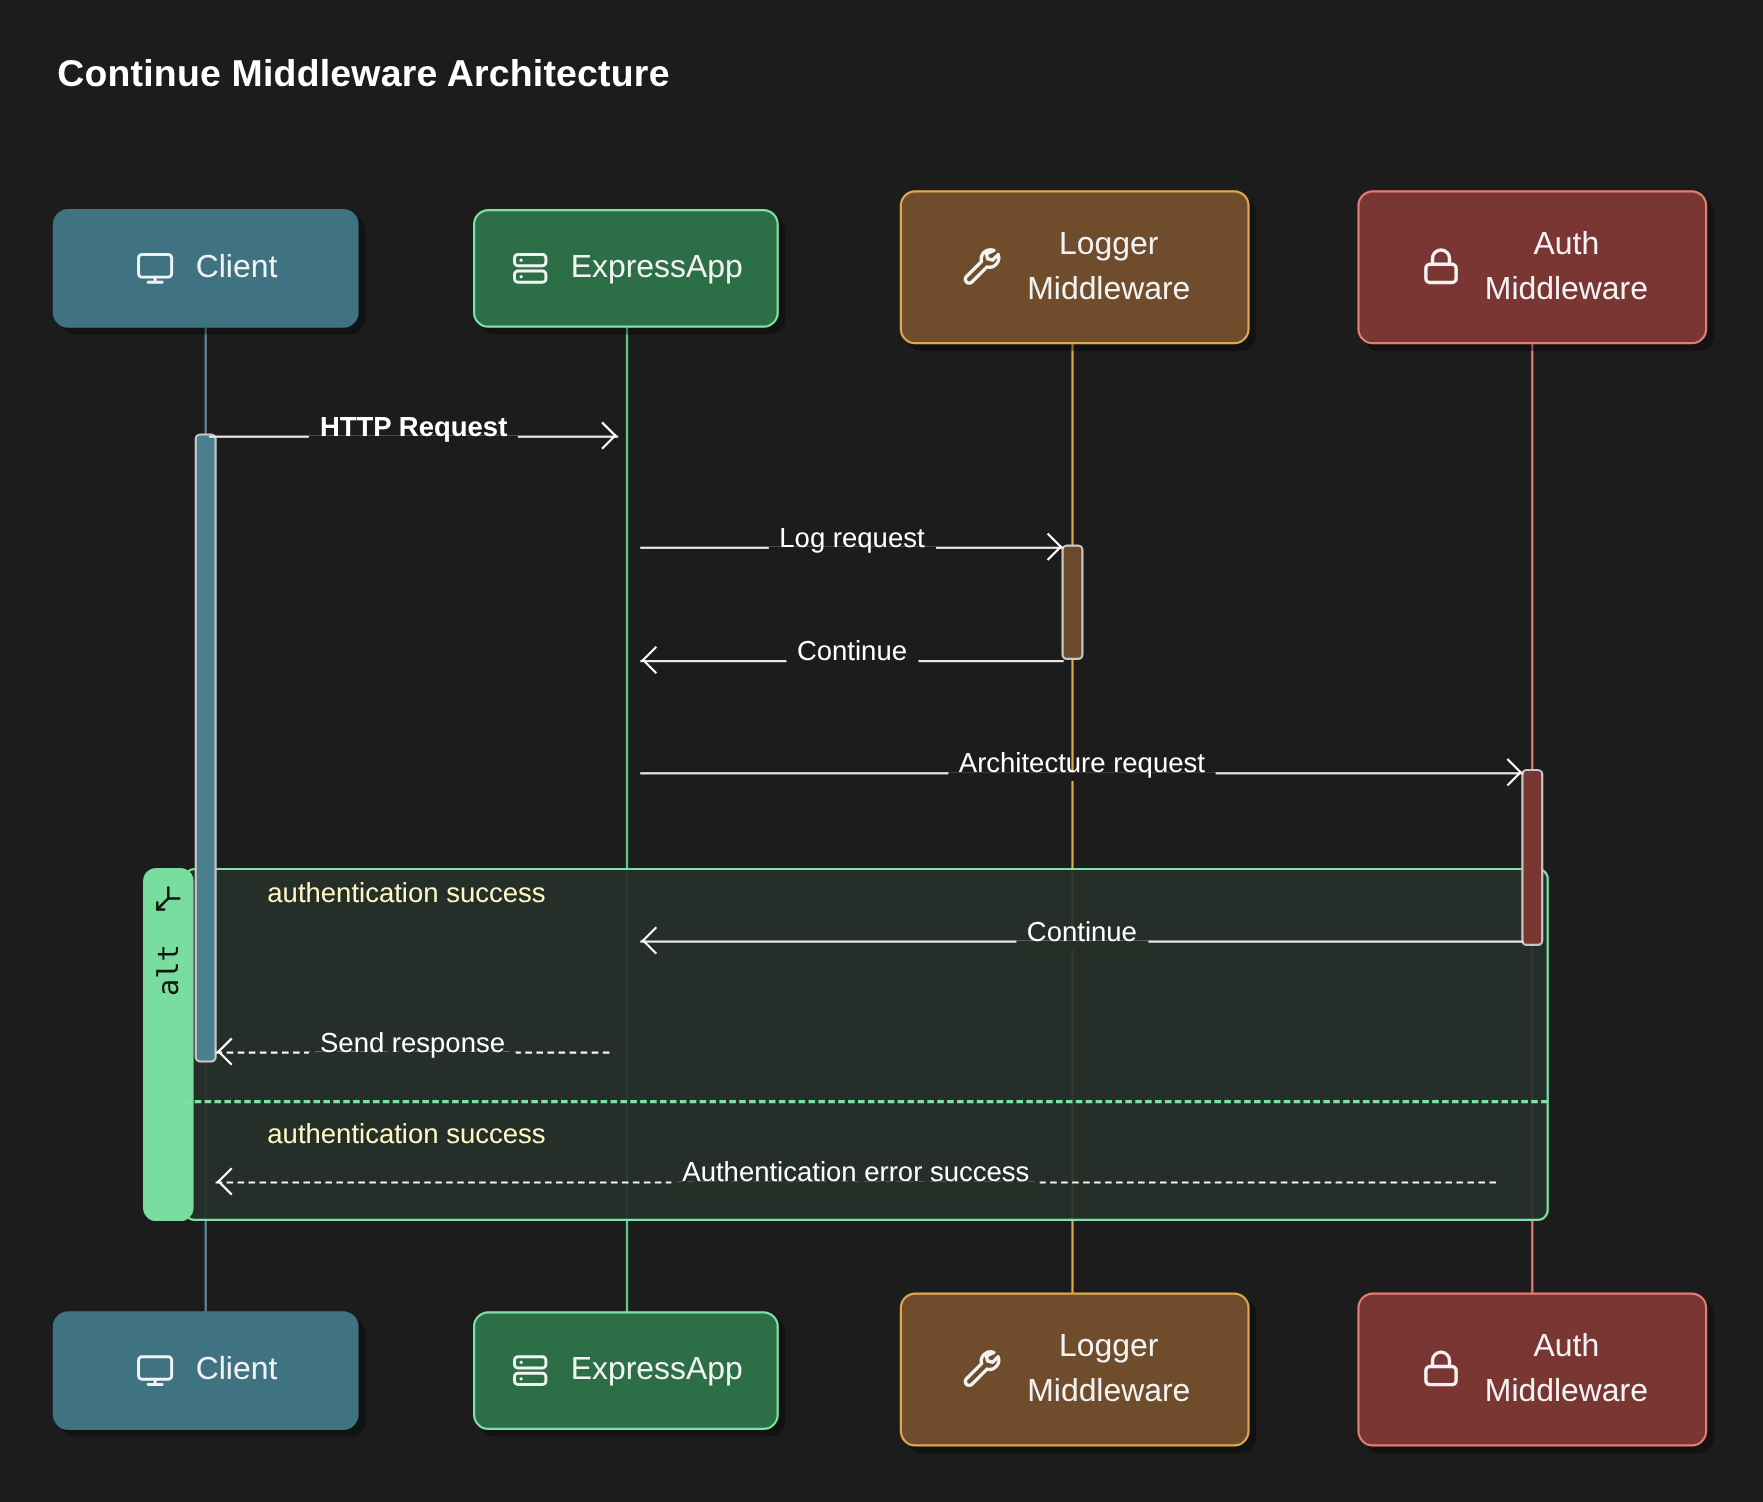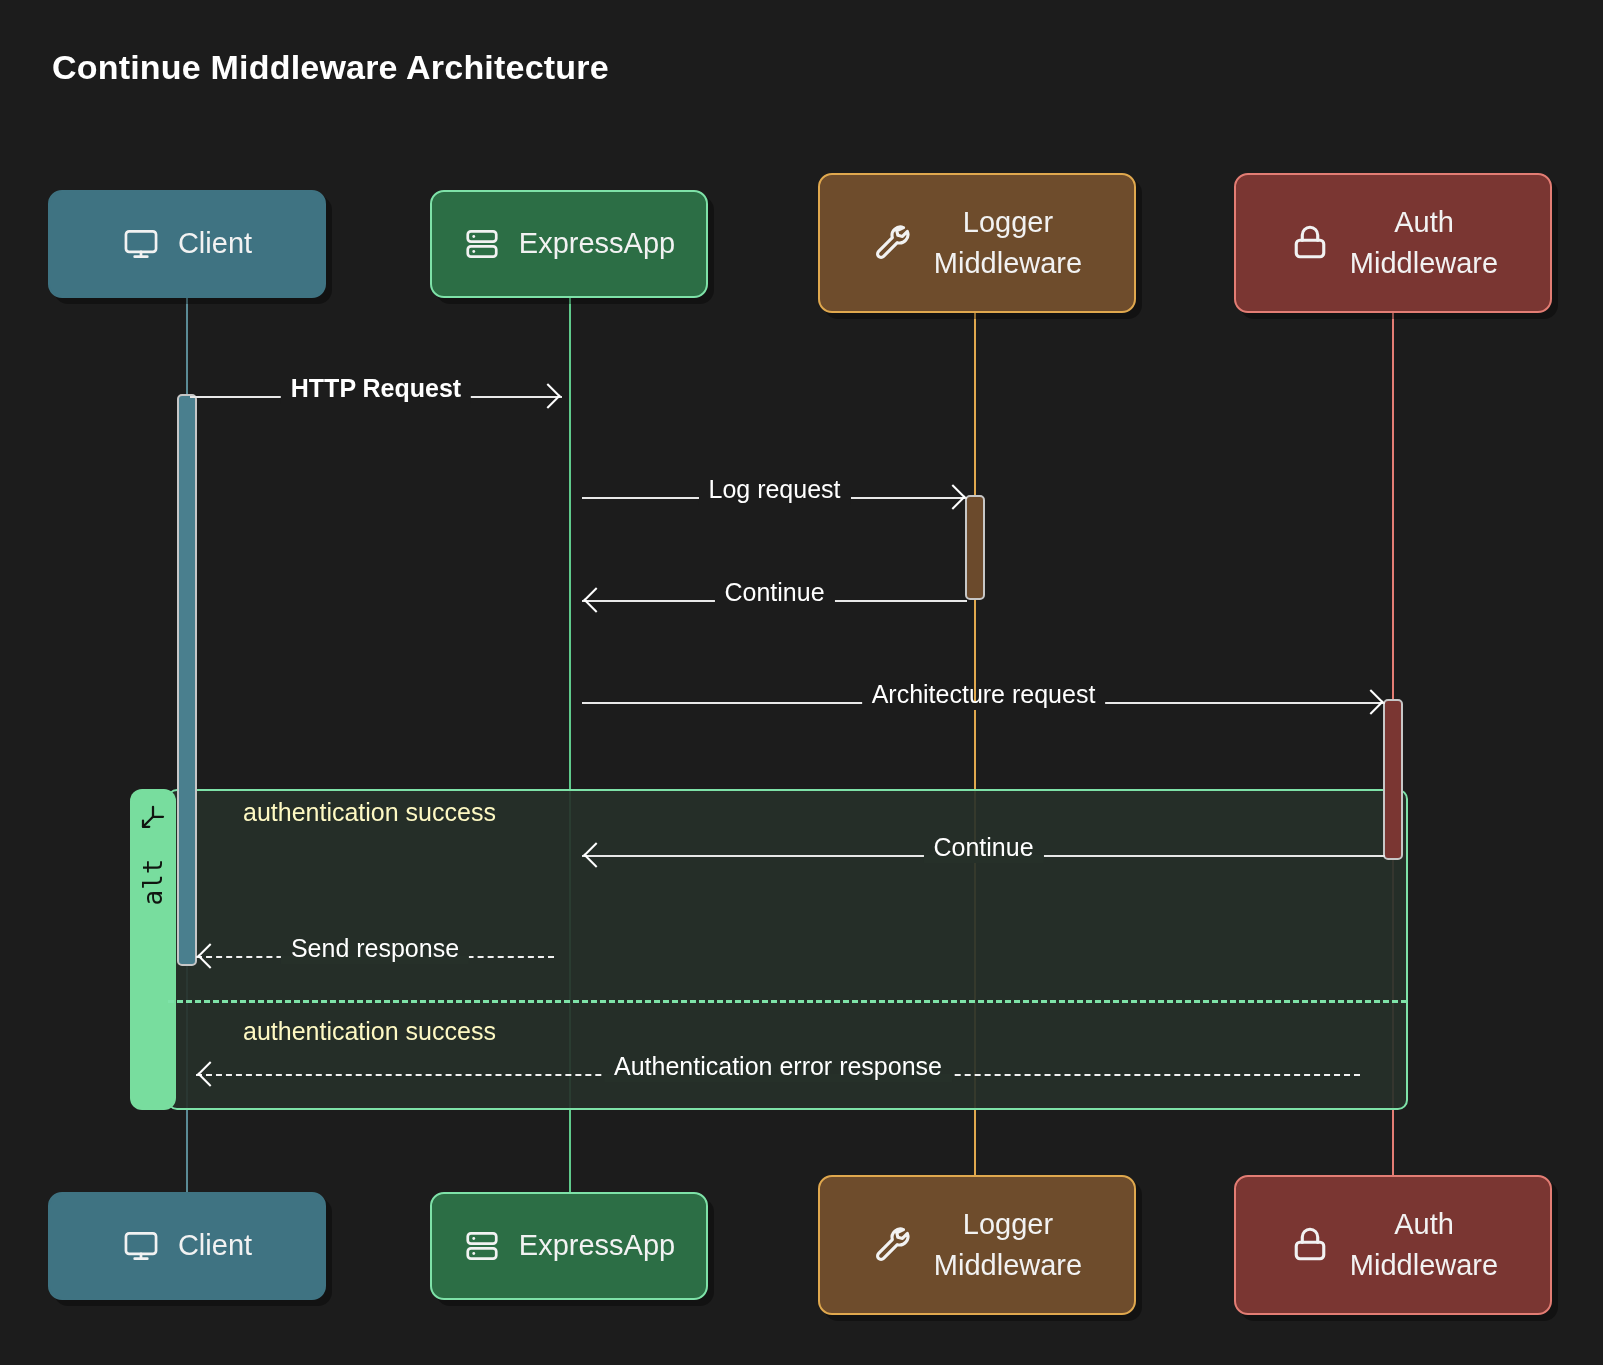--- a/index.html
+++ b/index.html
@@ -216,21 +216,21 @@
 
   <div class="msg dashed" style="left:196px; top:932px; width:358px; --labelbg:#263029;">
     <div class="line"></div>
     <div class="arrowhead left"></div>
     <div class="label">Send response</div>
   </div>
 
   <div class="msg dashed" style="left:196px; top:1050px; width:1164px; --labelbg:#263029;">
     <div class="line"></div>
     <div class="arrowhead left"></div>
-    <div class="label">Authentication error response</div>
+    <div class="label">Authentication error success</div>
   </div>
 
   <div class="participant" style="left:48px; top:190px; width:278px; height:108px; background:#3f7382; border:2px solid #3f7382;">
     <svg class="p-icon" width="38" height="38" viewBox="0 0 24 24" fill="none" stroke="#f2f2f2" stroke-width="1.7" stroke-linecap="round" stroke-linejoin="round">
       <rect x="2.5" y="4" width="19" height="13" rx="2"></rect>
       <path d="M12 17 L12 20 M8 20 L16 20"></path>
     </svg>
     <div class="plabel">Client</div>
   </div>
 

